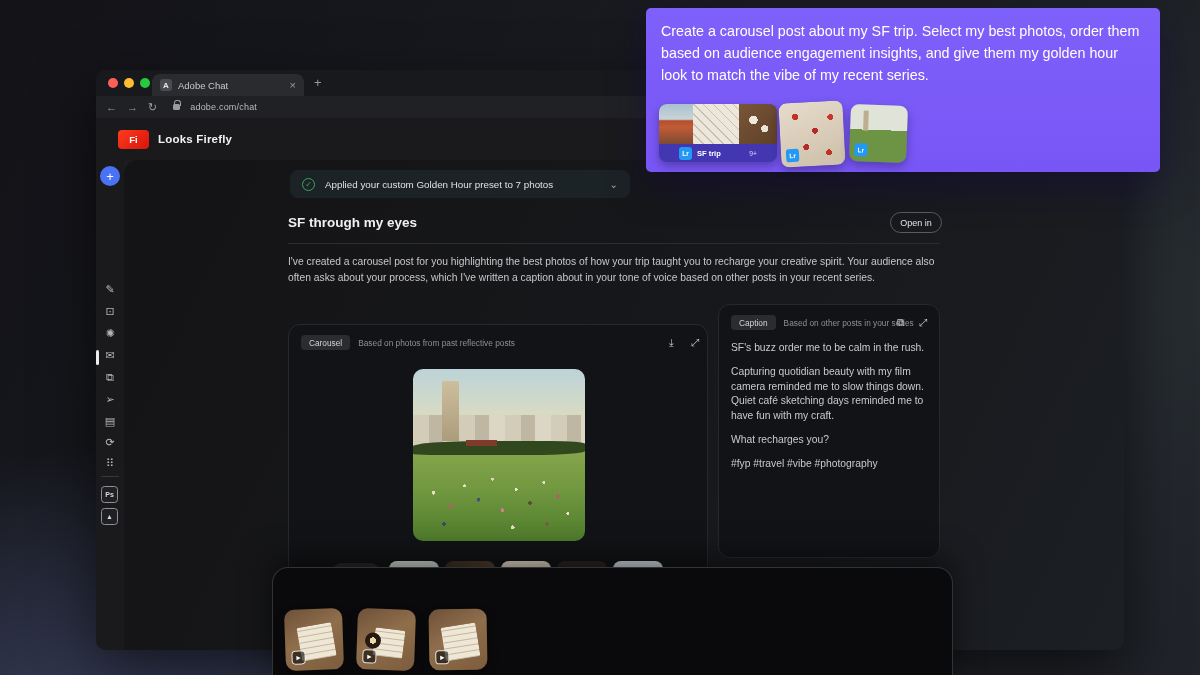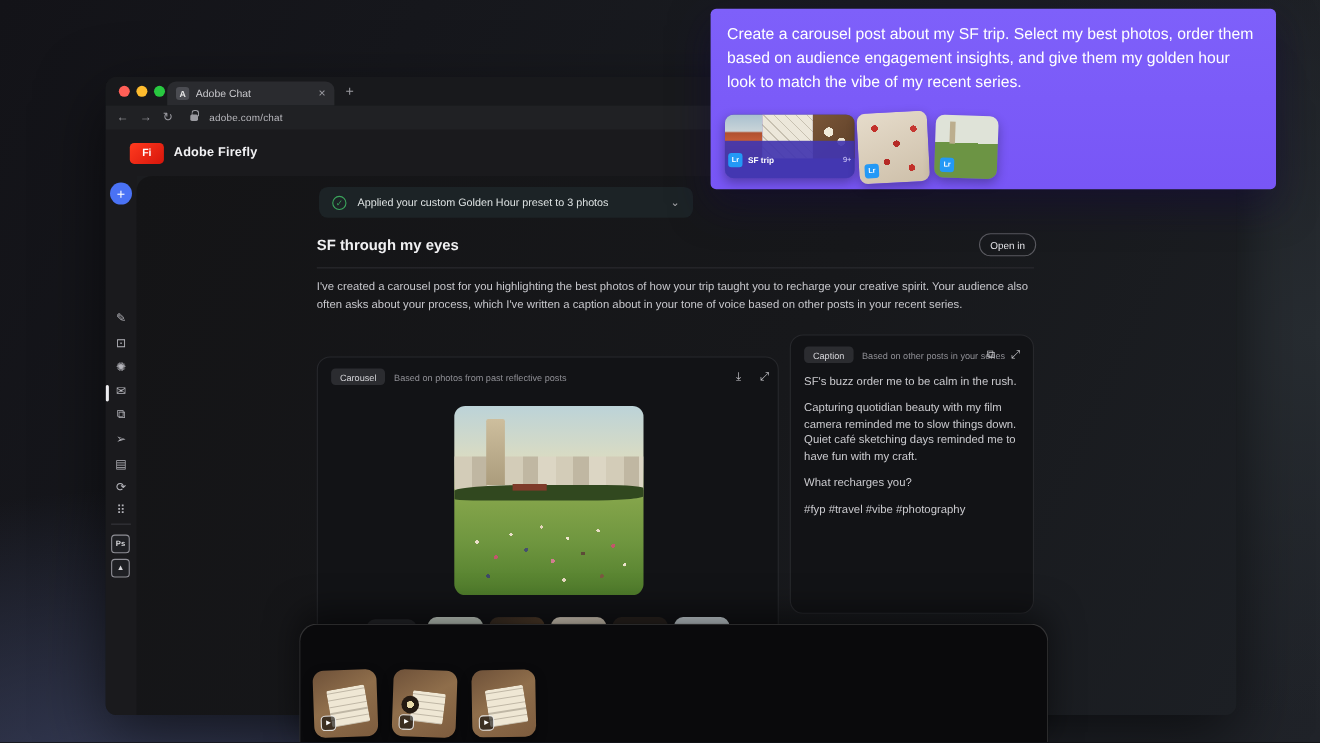--- a/index.html
+++ b/index.html
@@ -124,22 +124,22 @@
     background:linear-gradient(180deg,#7e60fa 0%,#7856f6 100%); box-shadow:0 14px 36px rgba(20,10,60,.5); }
   .prompt-text { position:absolute; left:15px; top:12px; width:486px; font-size:14.3px; line-height:22px; color:#ffffff; }
   .album-card { position:absolute; left:13px; top:96px; width:118px; height:58px; border-radius:8px; overflow:hidden;
     background:#4f44b8; box-shadow:0 4px 10px rgba(0,0,0,.3); }
   .album-photos { position:absolute; left:0; top:0; width:100%; height:40px; display:flex; }
   .slice { height:100%; }
   .slice-bridge { width:34px; background:linear-gradient(180deg,#a8c0cf 0%,#c9d4d8 38%,#b1502e 42%,#c25b36 58%,#7c4a33 100%); }
   .slice-sketch { width:46px; background:repeating-linear-gradient(45deg, rgba(130,120,100,.35) 0 1px, transparent 1px 7px),#ece7da; }
   .slice-coffee { width:38px; background:radial-gradient(7px 7px at 38% 40%, #f0ead9 60%, transparent 61%),
     radial-gradient(6px 6px at 68% 62%, #ece4d2 60%, transparent 61%), linear-gradient(135deg,#7a5638,#5d3f28); }
-  .album-bar { position:absolute; left:0; bottom:0; width:100%; height:34px; background:rgba(66,54,176,.92);
-    display:flex; align-items:center; padding:0 3px; gap:5px; }
+  .album-bar { position:absolute; left:0; bottom:0; width:100%; height:18px; background:rgba(66,54,176,.92);
+    display:flex; align-items:center; padding:0 20px; gap:5px; }
   .lr-badge { width:13px; height:13px; border-radius:3px; background:#2399f6; color:#fff; font-size:6.5px; font-weight:bold;
     display:flex; align-items:center; justify-content:center; flex:none; }
   .album-title { font-size:7.5px; font-weight:bold; color:#fff; flex:1; }
   .album-count { font-size:6.8px; color:#ddd6ff; }
   .p-photo { position:absolute; border-radius:8px; box-shadow:0 4px 10px rgba(0,0,0,.3); overflow:hidden; }
   .p-photo .lr-badge { position:absolute; left:5px; bottom:5px; }
   .pp-lanterns { left:134px; top:94px; width:64px; height:64px; transform:rotate(-3deg);
     background:radial-gradient(5px 5px at 25% 22%, #c2302a 60%, transparent 61%),
       radial-gradient(5px 5px at 55% 45%, #b52a26 60%, transparent 61%),
       radial-gradient(5px 5px at 80% 25%, #c63731 60%, transparent 61%),
@@ -192,21 +192,21 @@
     <div class="navbar">
       <span class="nav-ic">←</span>
       <span class="nav-ic">→</span>
       <span class="nav-ic">↻</span>
       <span class="lock"></span>
       <span class="url">adobe.com/chat</span>
     </div>
 
     <div class="appheader">
       <span class="fi-logo">Fi</span>
-      <span class="brand">Adobe Firefly</span>
+      <span class="brand">Looks Firefly</span>
     </div>
 
     <div class="sidebar">
       <span class="newchat">+</span>
       <span class="side-ic" style="top:120px">✎</span>
       <span class="side-ic" style="top:142px">⊡</span>
       <span class="side-ic" style="top:164px">✺</span>
       <span class="side-ic" style="top:186px">✉</span>
       <span class="side-ic" style="top:208px">⧉</span>
       <span class="side-ic" style="top:230px">➢</span>
@@ -216,21 +216,21 @@
       <span class="active-bar"></span>
       <span class="side-div"></span>
       <span class="app-badge" style="top:326px">Ps</span>
       <span class="app-badge" style="top:348px">▲</span>
     </div>
 
     <div class="content-sheet"></div>
 
     <div class="status">
       <span class="check">✓</span>
-      <span class="status-text">Applied your custom Golden Hour preset to 3 photos</span>
+      <span class="status-text">Applied your custom Golden Hour preset to 7 photos</span>
       <span class="status-chev">⌄</span>
     </div>
 
     <div class="page-title">SF through my eyes</div>
     <div class="open-in">Open in</div>
     <div class="h-div"></div>
     <div class="desc">I've created a carousel post for you highlighting the best photos of how your trip taught you to recharge your creative spirit. Your audience also often asks about your process, which I've written a caption about in your tone of voice based on other posts in your recent series.</div>
 
     <div class="panel panel-carousel">
       <div class="p-head">

